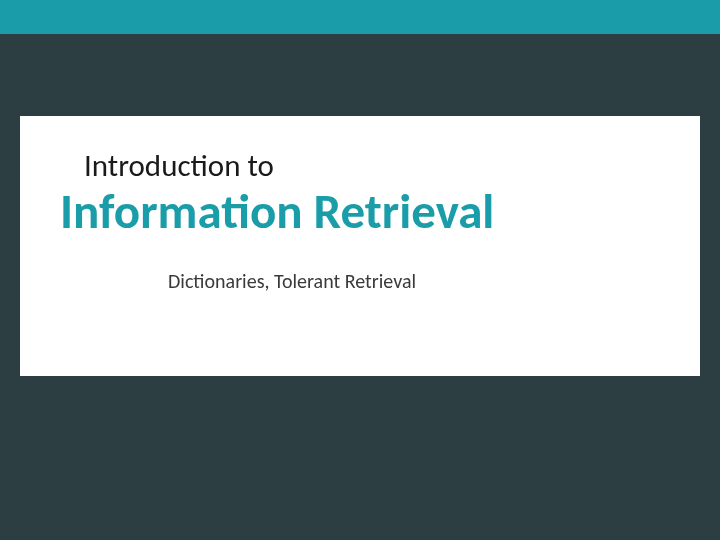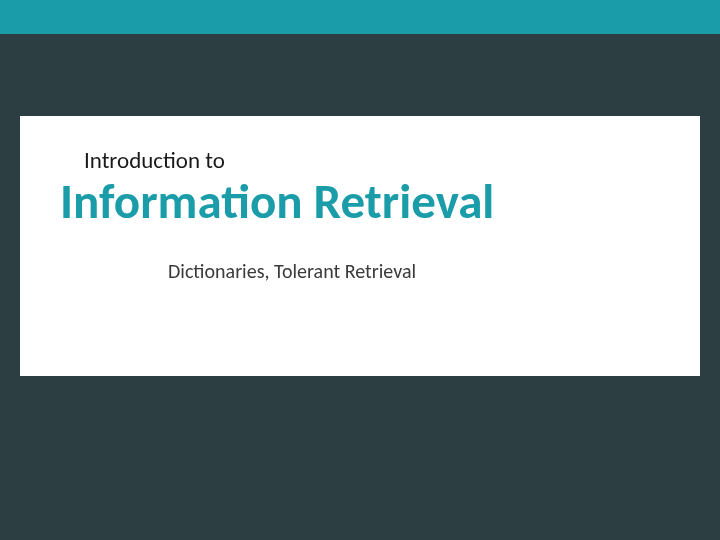--- a/index.html
+++ b/index.html
@@ -26,21 +26,21 @@
     .content-panel {
       position: absolute;
       top: 116px;
       left: 20px;
       width: 680px;
       height: 260px;
       background: #ffffff;
       padding: 30px 50px 30px 40px;
     }
     .pretitle {
-      font-size: 23px;
+      font-size: 31px;
       color: #1a1a1a;
       font-weight: 400;
       margin-left: 24px;
       margin-bottom: 2px;
     }
     .title {
       font-size: 49px;
       color: #1a9da8;
       font-weight: 700;
       line-height: 1.05;

